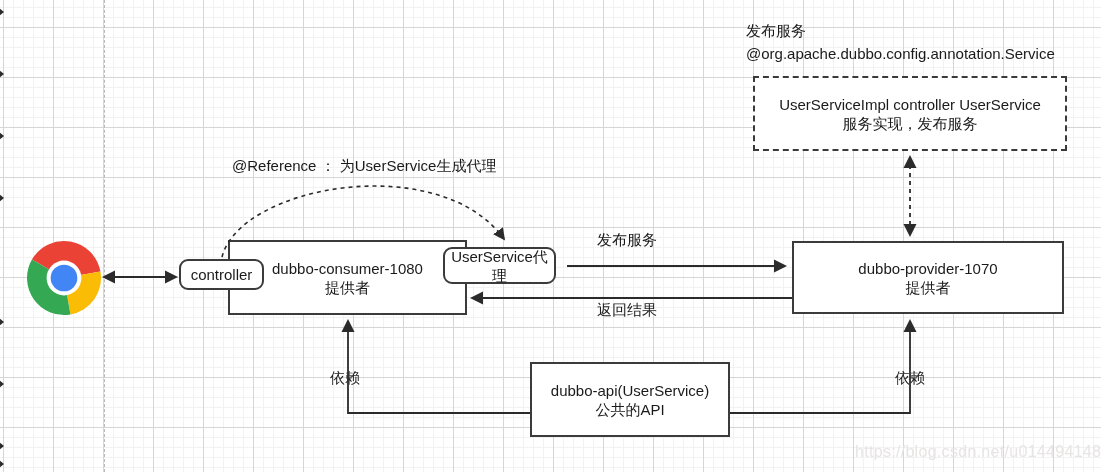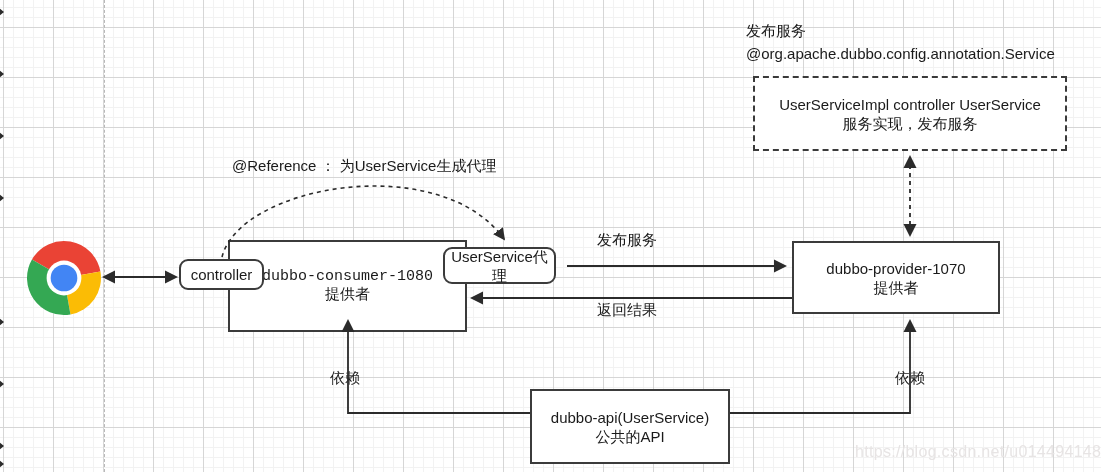--- a/index.html
+++ b/index.html
@@ -55,31 +55,31 @@
 
   <svg id="chrome-icon" viewBox="0 0 100 100">
     <circle cx="50" cy="50" r="50" fill="#ffffff"></circle>
     <path d="M50,50 L6.7,25 A50,50 0 0 1 99.2,41.3 Z" fill="#EA4335"></path>
     <path d="M50,50 L99.2,41.3 A50,50 0 0 1 58.7,99.2 Z" fill="#FBBC05"></path>
     <path d="M50,50 L58.7,99.2 A50,50 0 0 1 6.7,25 Z" fill="#34A853"></path>
     <circle cx="50" cy="50" r="23.5" fill="#ffffff"></circle>
     <circle cx="50" cy="50" r="18" fill="#4285F4"></circle>
   </svg>
 
-  <div class="node" style="left:228px; top:240px; width:239px; height:92px;font-family:Liberation Mono, monospace;">
+  <div class="node" style="left:228px; top:240px; width:239px; height:75px;">
     <div>dubbo-consumer-1080</div>
     <div>提供者</div>
   </div>
 
-  <div class="node" style="left:792px; top:241px; width:208px; height:73px;">
+  <div class="node" style="left:792px; top:241px; width:272px; height:73px;">
     <div>dubbo-provider-1070</div>
     <div>提供者</div>
   </div>
 
-  <div class="node" style="left:530px; top:389px; width:200px; height:75px;text-align:center;">
+  <div class="node" style="left:530px; top:362px; width:200px; height:75px;text-align:center;">
     <div>dubbo-api(UserService)</div>
     <div>公共的API</div>
   </div>
 
   <div class="node dashed" style="left:753px; top:76px; width:314px; height:75px;">
     <div>UserServiceImpl controller UserService</div>
     <div>服务实现，发布服务</div>
   </div>
 
   <div class="node rounded" style="left:179px; top:259px; width:85px; height:31px;">

